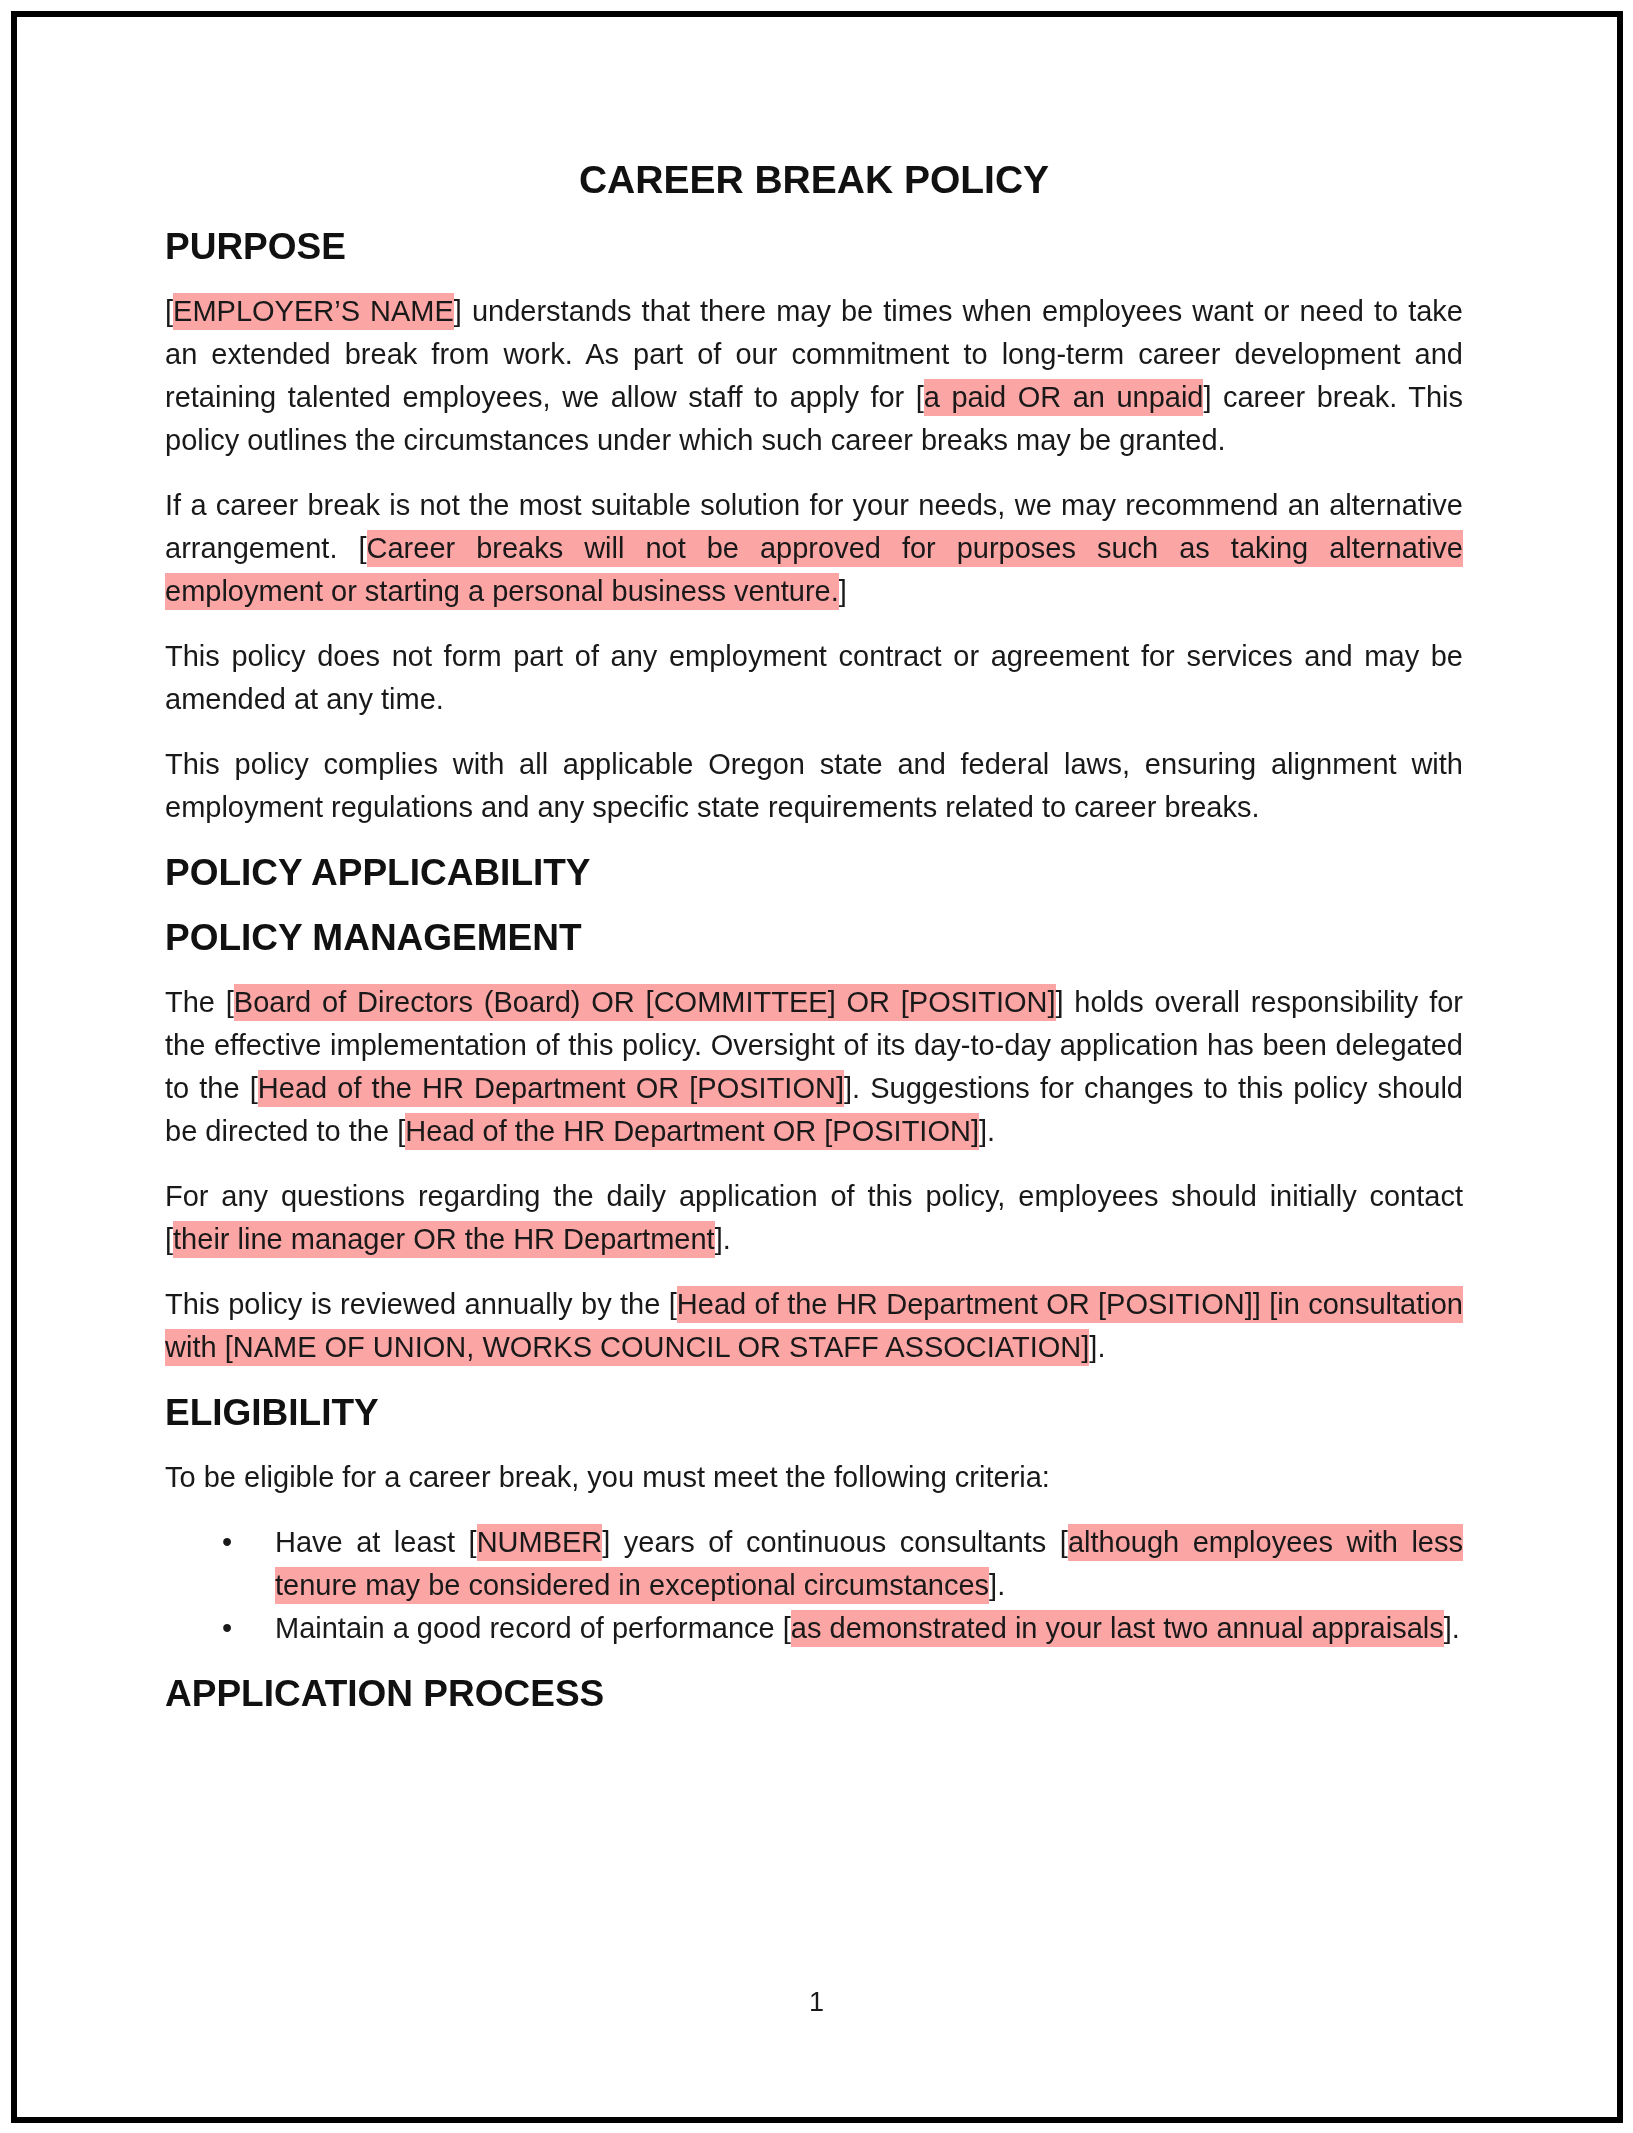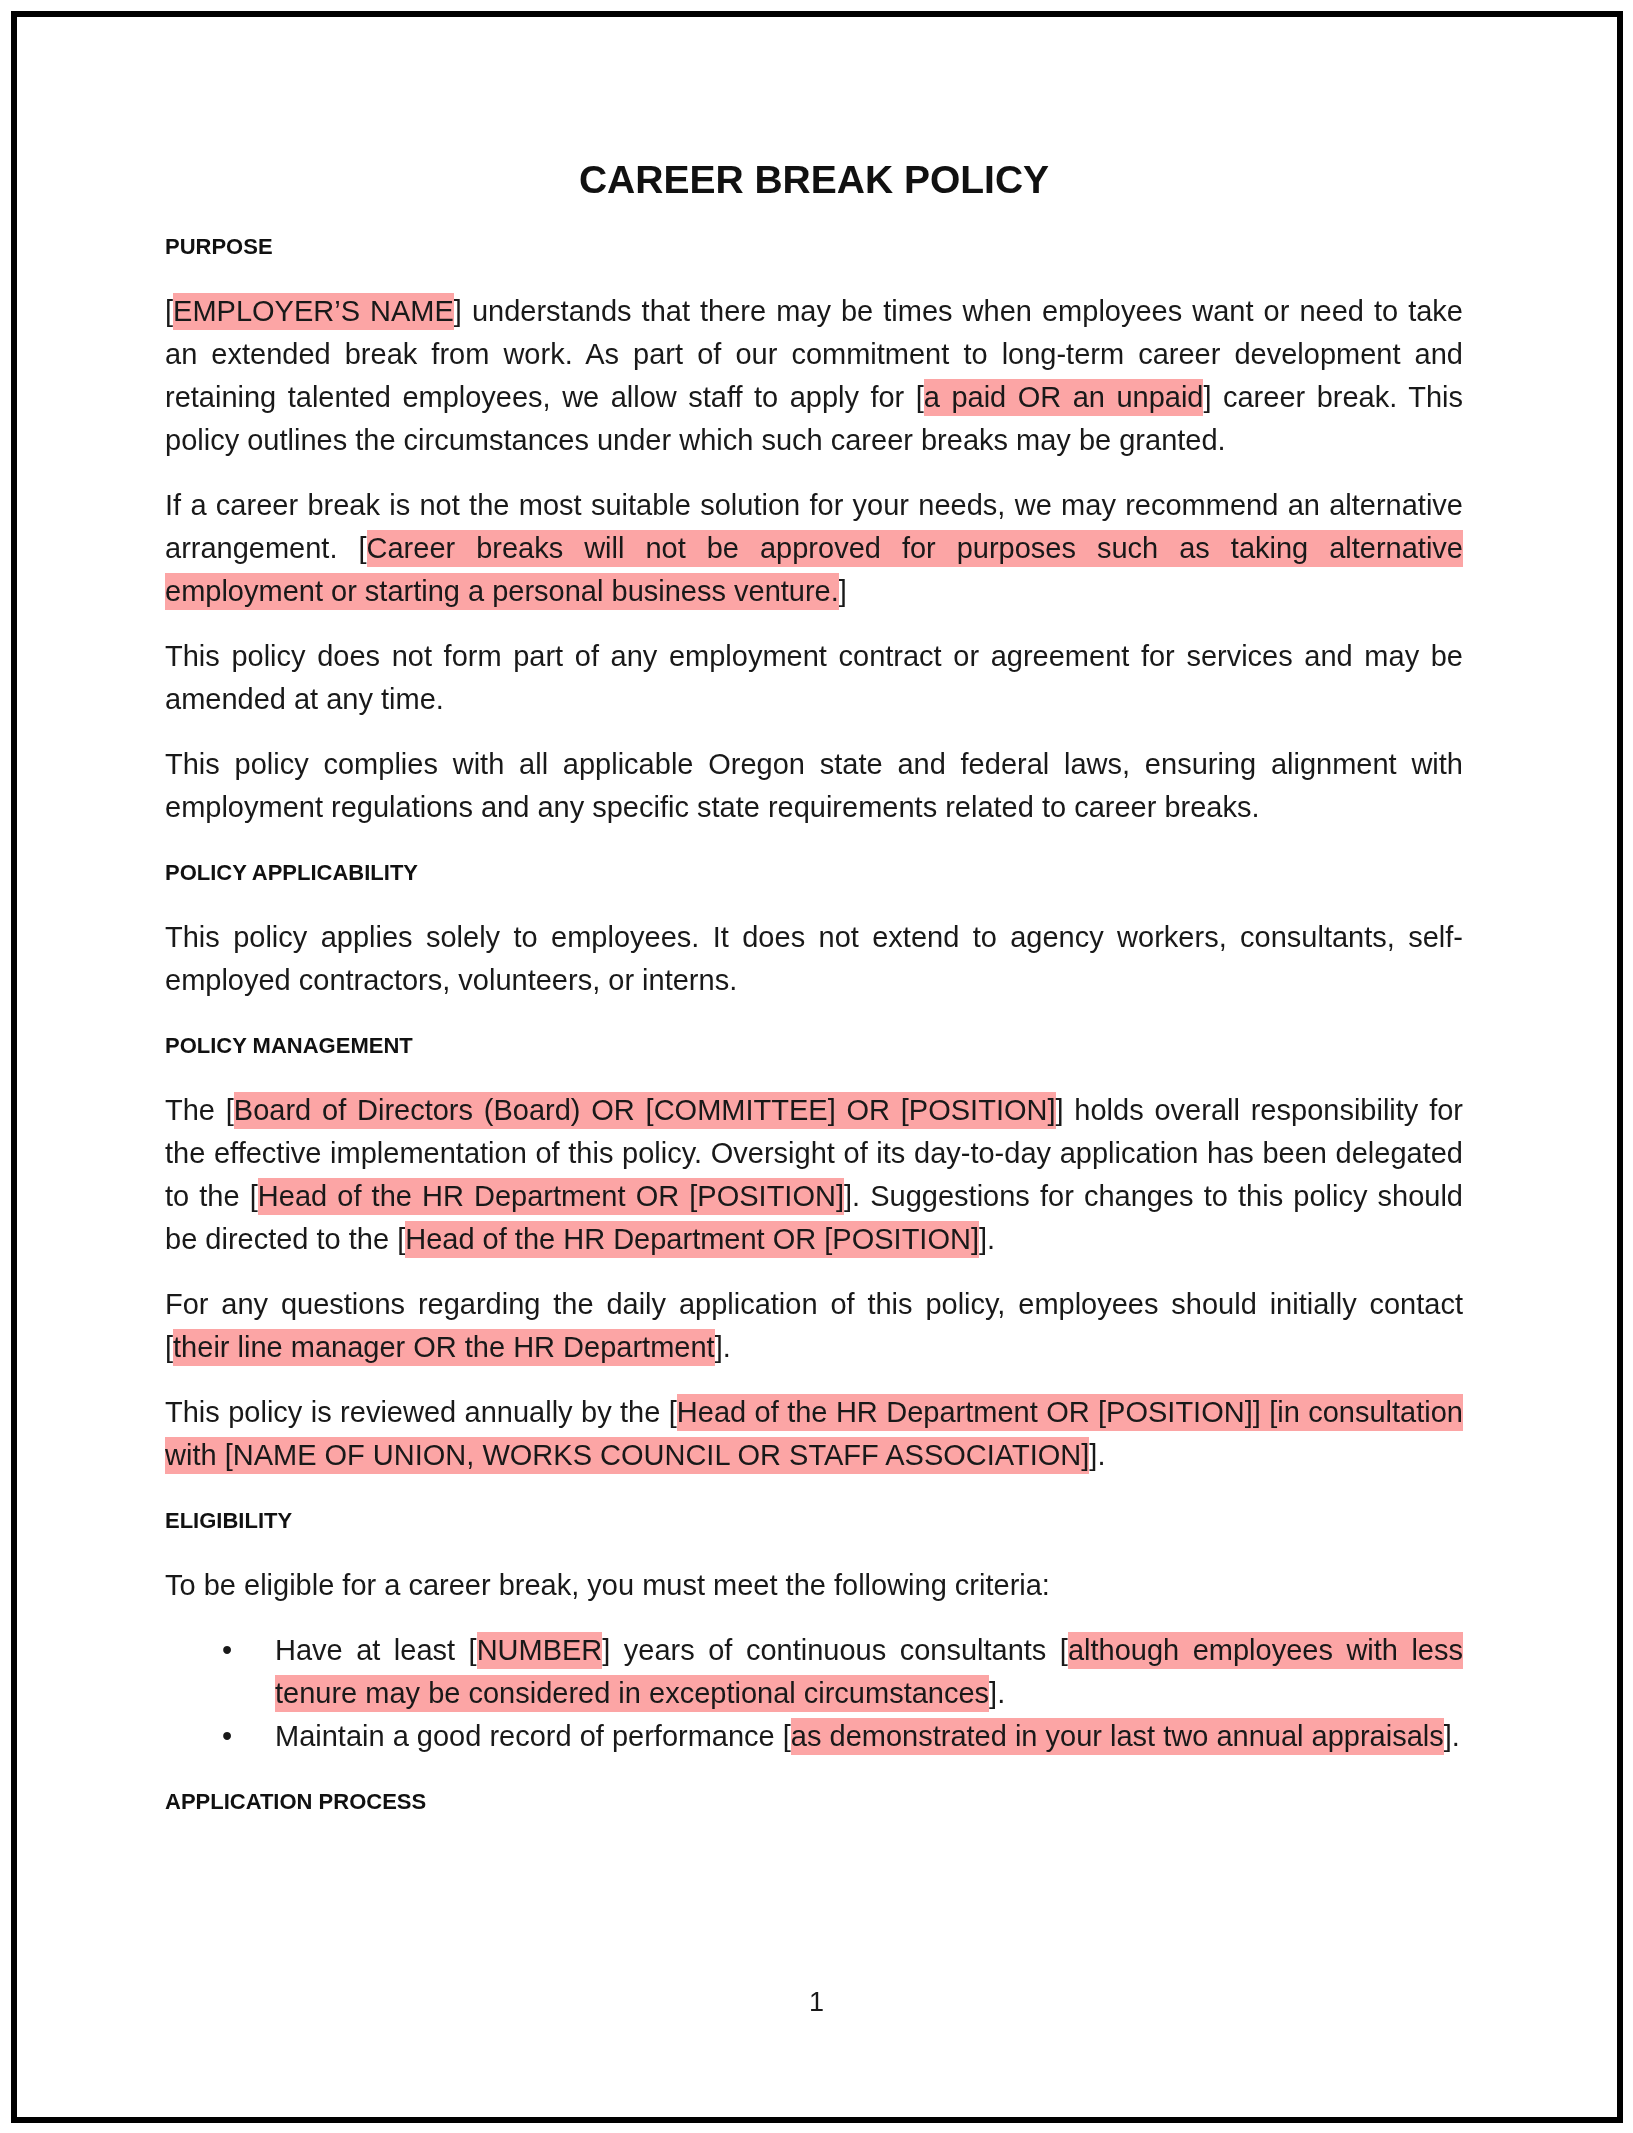--- a/index.html
+++ b/index.html
@@ -34,21 +34,21 @@
   }
   .doc-title {
     font-size: 39px;
     line-height: 43px;
     font-weight: bold;
     text-align: center;
     margin: 0 0 24px 0;
     color: #111111;
   }
   .doc-body h2 {
-    font-size: 22px;
+    font-size: 37px;
     line-height: 43px;
     font-weight: bold;
     margin: 0 0 22px 0;
     color: #111111;
   }
   .doc-body p {
     margin: 0 0 22px 0;
     text-align: justify;
   }
   .hl {
@@ -88,21 +88,20 @@
 
 <div class="doc-content">
   <h1 class="doc-title">CAREER BREAK POLICY</h1>
   <div class="doc-body">
       <h2>PURPOSE</h2>
       <p><span>[</span><span class="hl">EMPLOYER’S NAME</span><span>] understands that there may be times when employees want or need to take an extended break from work. As part of our commitment to long-term career development and retaining talented employees, we allow staff to apply for [</span><span class="hl">a paid OR an unpaid</span><span>] career break. This policy outlines the circumstances under which such career breaks may be granted.</span></p>
       <p><span>If a career break is not the most suitable solution for your needs, we may recommend an alternative arrangement. [</span><span class="hl">Career breaks will not be approved for purposes such as taking alternative employment or starting a personal business venture.</span><span>]</span></p>
       <p><span>This policy does not form part of any employment contract or agreement for services and may be amended at any time.</span></p>
       <p><span>This policy complies with all applicable Oregon state and federal laws, ensuring alignment with employment regulations and any specific state requirements related to career breaks.</span></p>
       <h2>POLICY APPLICABILITY</h2>
-      <p><span>This policy applies solely to employees. It does not extend to agency workers, consultants, self-employed contractors, volunteers, or interns.</span></p>
       <h2>POLICY MANAGEMENT</h2>
       <p><span>The [</span><span class="hl">Board of Directors (Board) OR [COMMITTEE] OR [POSITION]</span><span>] holds overall responsibility for the effective implementation of this policy. Oversight of its day-to-day application has been delegated to the [</span><span class="hl">Head of the HR Department OR [POSITION]</span><span>]. Suggestions for changes to this policy should be directed to the [</span><span class="hl">Head of the HR Department OR [POSITION]</span><span>].</span></p>
       <p><span>For any questions regarding the daily application of this policy, employees should initially contact [</span><span class="hl">their line manager OR the HR Department</span><span>].</span></p>
       <p><span>This policy is reviewed annually by the [</span><span class="hl">Head of the HR Department OR [POSITION]] [in consultation with [NAME OF UNION, WORKS COUNCIL OR STAFF ASSOCIATION]</span><span>].</span></p>
       <h2>ELIGIBILITY</h2>
       <p><span>To be eligible for a career break, you must meet the following criteria:</span></p>
       <ul>
         <li><span class="bullet-glyph">•</span><span>Have at least [</span><span class="hl">NUMBER</span><span>] years of continuous consultants [</span><span class="hl">although employees with less tenure may be considered in exceptional circumstances</span><span>].</span></li>
         <li><span class="bullet-glyph">•</span><span>Maintain a good record of performance [</span><span class="hl">as demonstrated in your last two annual appraisals</span><span>].</span></li>
       </ul>

